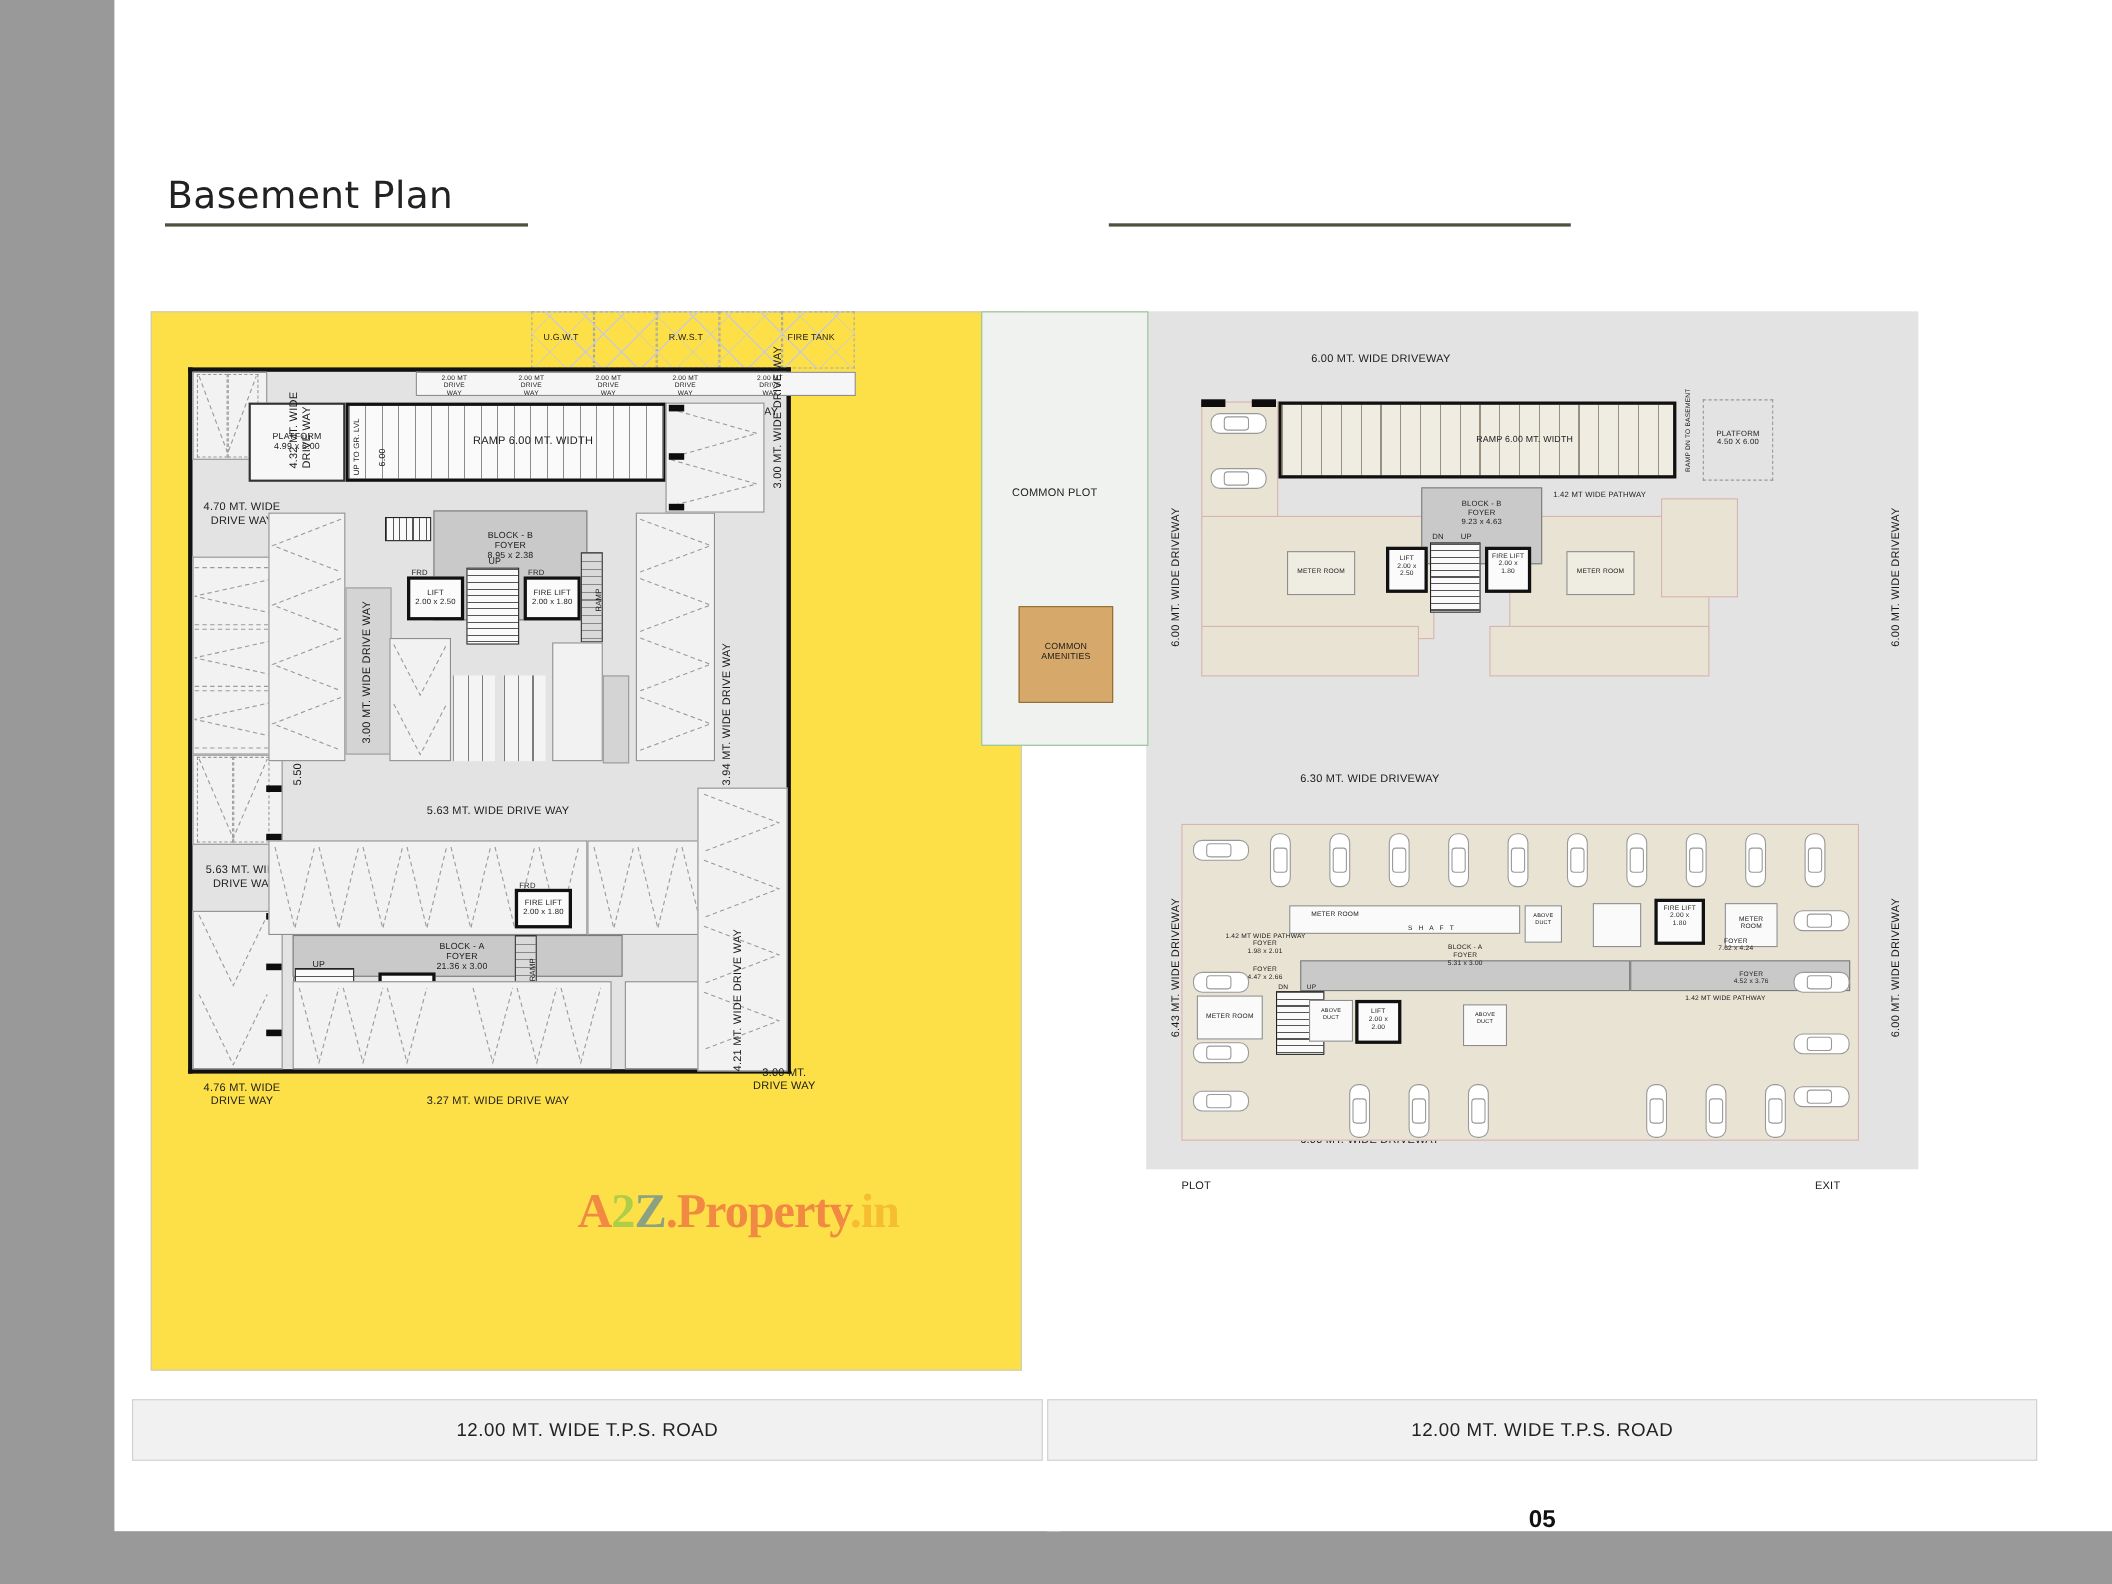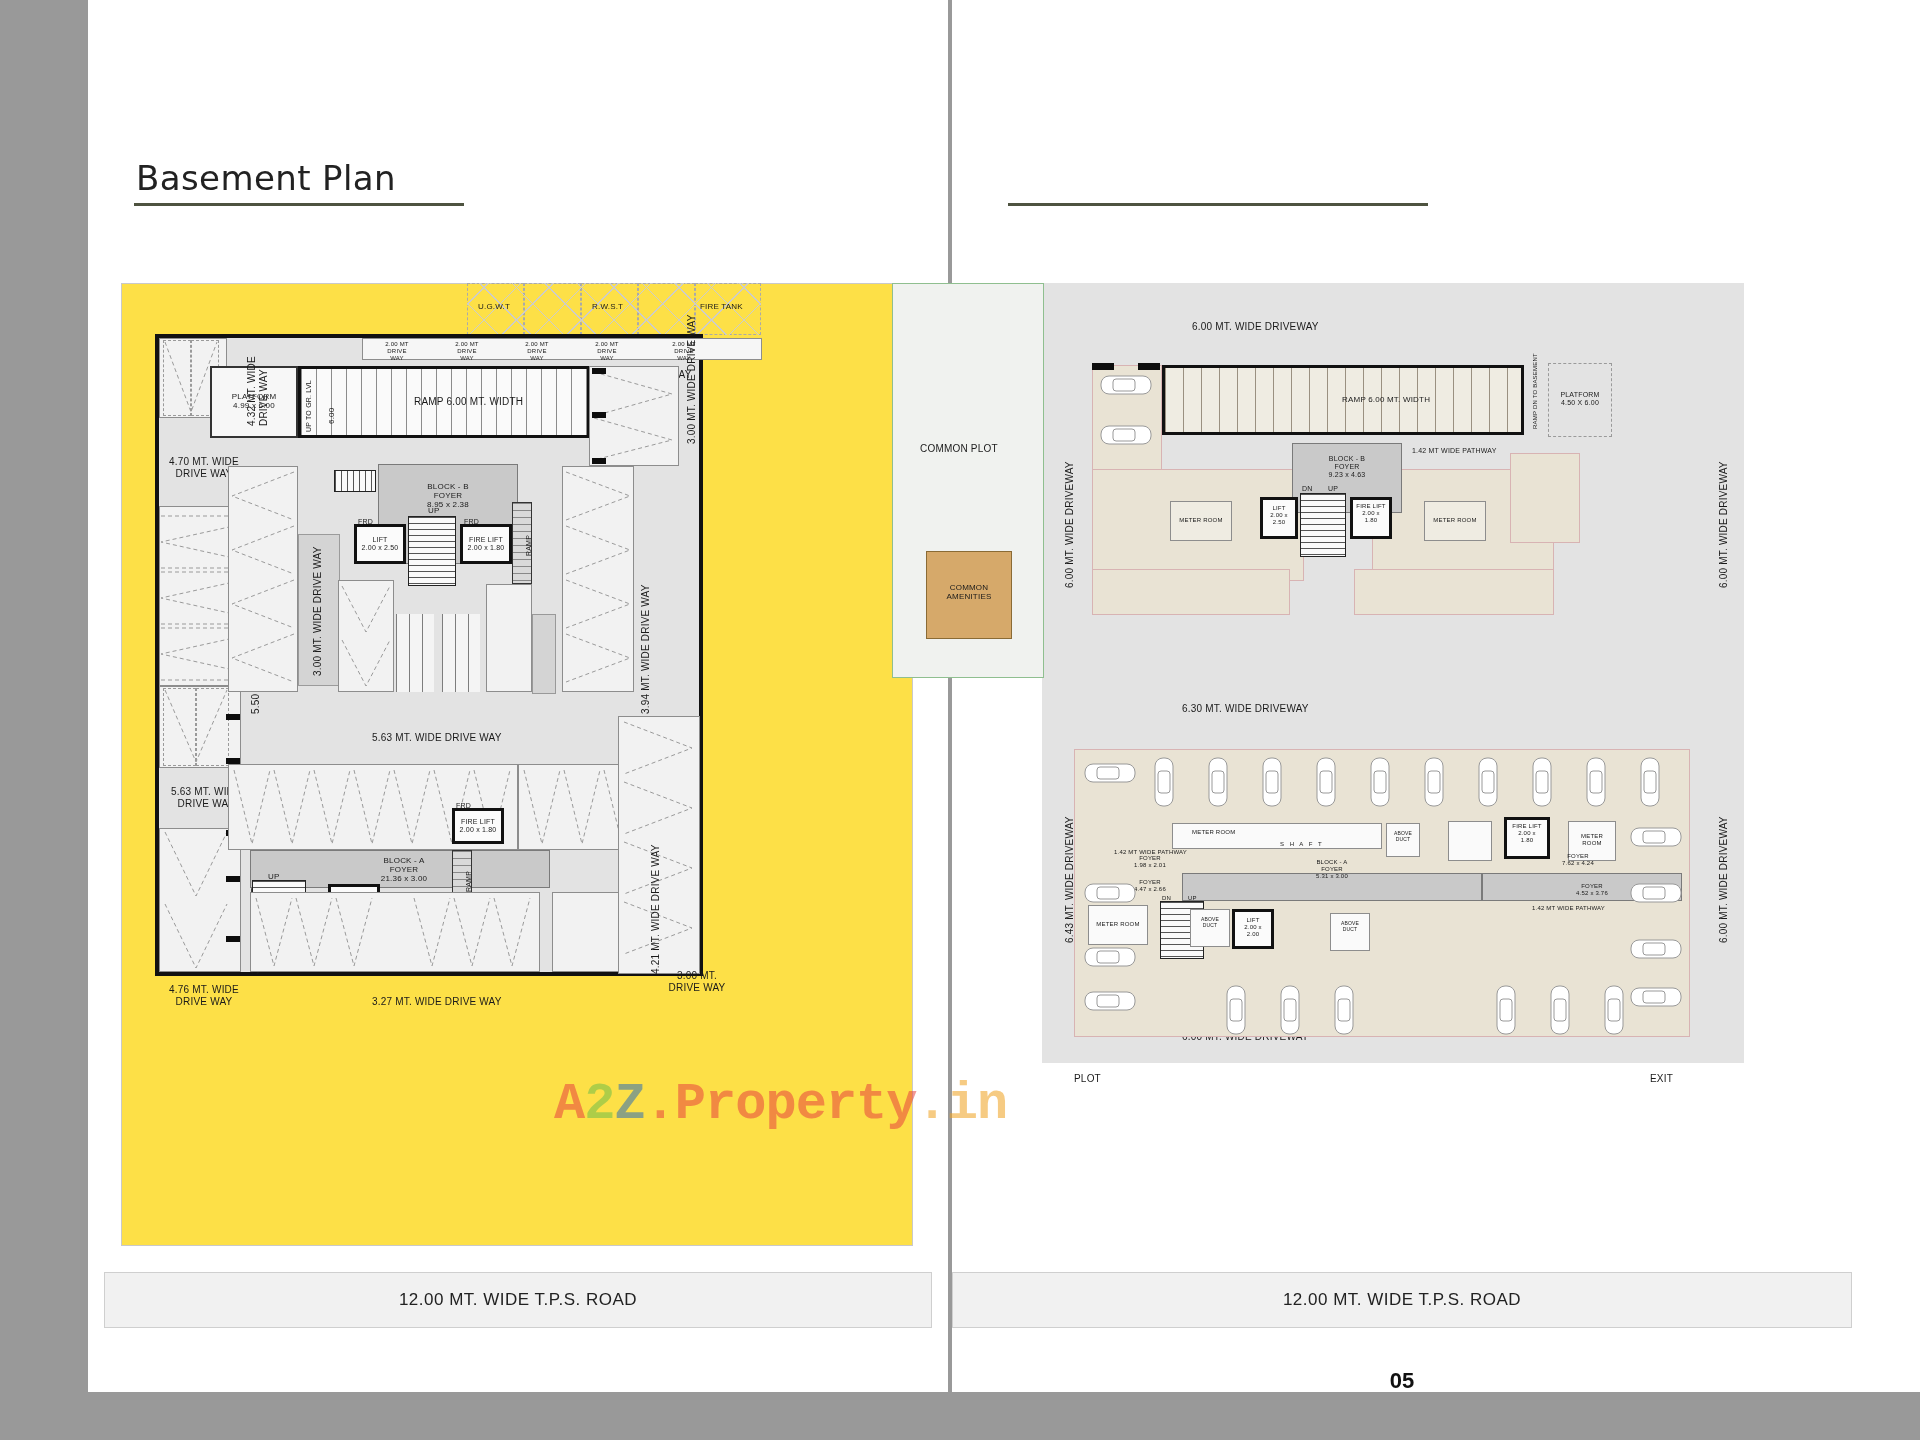--- a/index.html
+++ b/index.html
@@ -8,21 +8,21 @@
     background:#999999;
     font-family:"Liberation Sans", sans-serif;
     overflow:hidden;
     position:relative;
   }
   .page{
     position:absolute;
     background:#ffffff;
     top:0;
   }
-  #page-left{ left:88px; top:0; width:860px; height:1392px;text-decoration:underline; }
+  #page-left{ left:104px; top:0; width:860px; height:1392px;text-decoration:underline; }
   #page-right{ left:952px; top:0; width:968px; height:1392px; }
 
   .title{
     position:absolute;
     font-size:34px;
     color:#222;
     font-family:"DejaVu Sans", sans-serif;
     font-weight:400;
     letter-spacing:.4px;
     white-space:nowrap;
@@ -112,24 +112,24 @@
     box-sizing:border-box;
   }
   .col{position:absolute;background:#0d0d0d;}
 
   
   .car{position:absolute;}
 
   
   #watermark{
     position:absolute;
-    left:554px;top:1075px;
-    font-size:52px;
+    left:525px;top:1075px;
+    font-size:44px;
     font-weight:bold;
-    font-family:Liberation Mono, monospace;
+    font-family:Liberation Serif, serif;
     letter-spacing:-1px;
     opacity:.55;
     white-space:nowrap;
     pointer-events:none;
   }
   #watermark .a{color:#e8433f;}
   #watermark .b{color:#6fbf4a;}
   #watermark .c{color:#2f6fb5;}
   #watermark .d{color:#e8433f;}
   #watermark .e{color:#f0a11e;}

